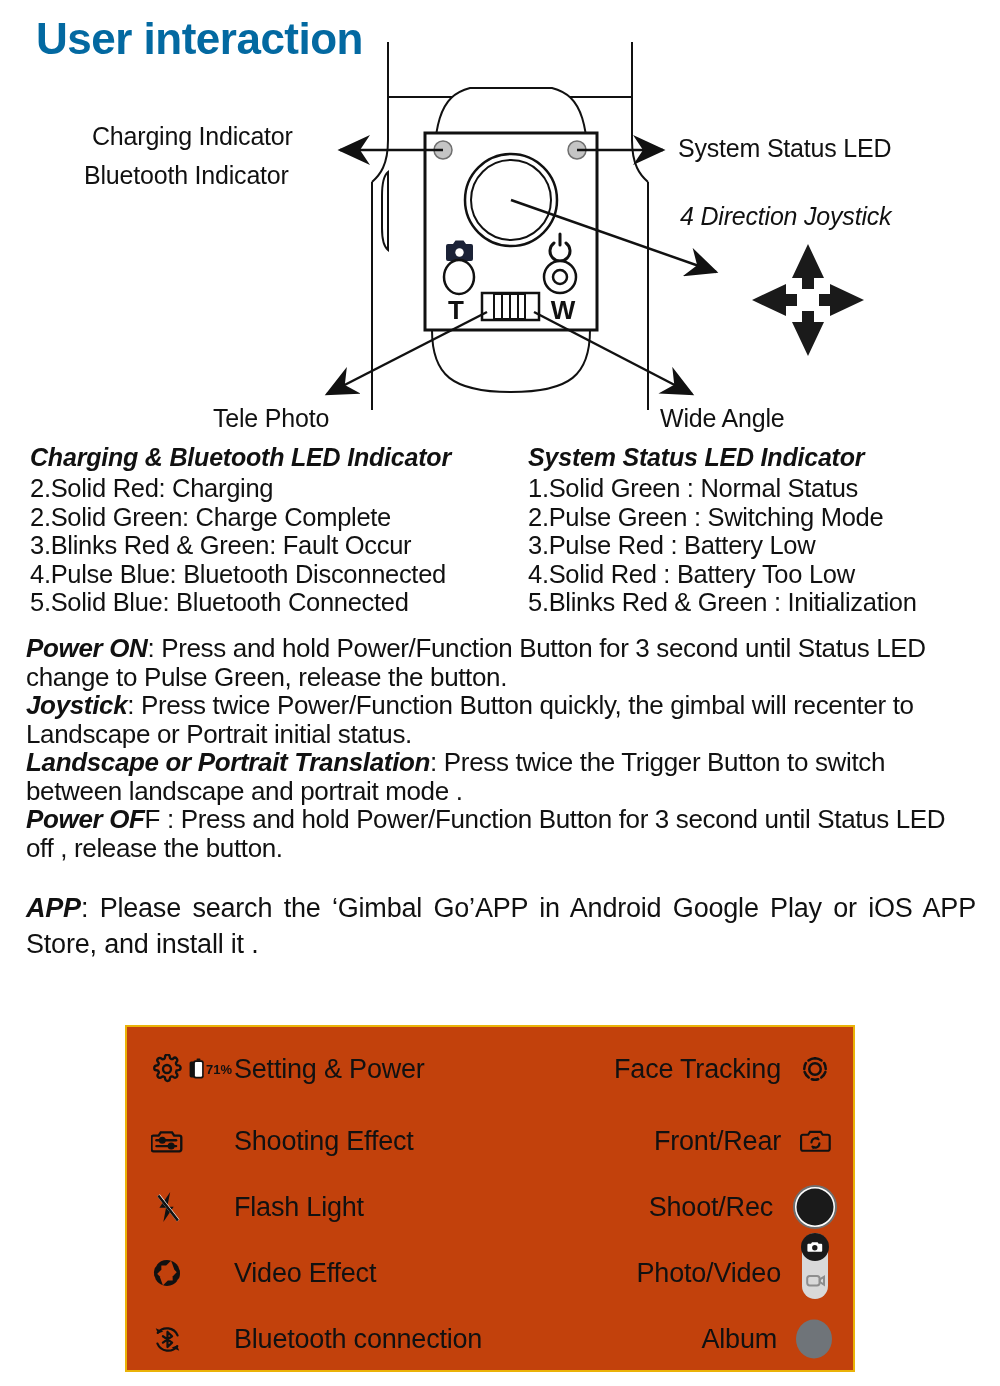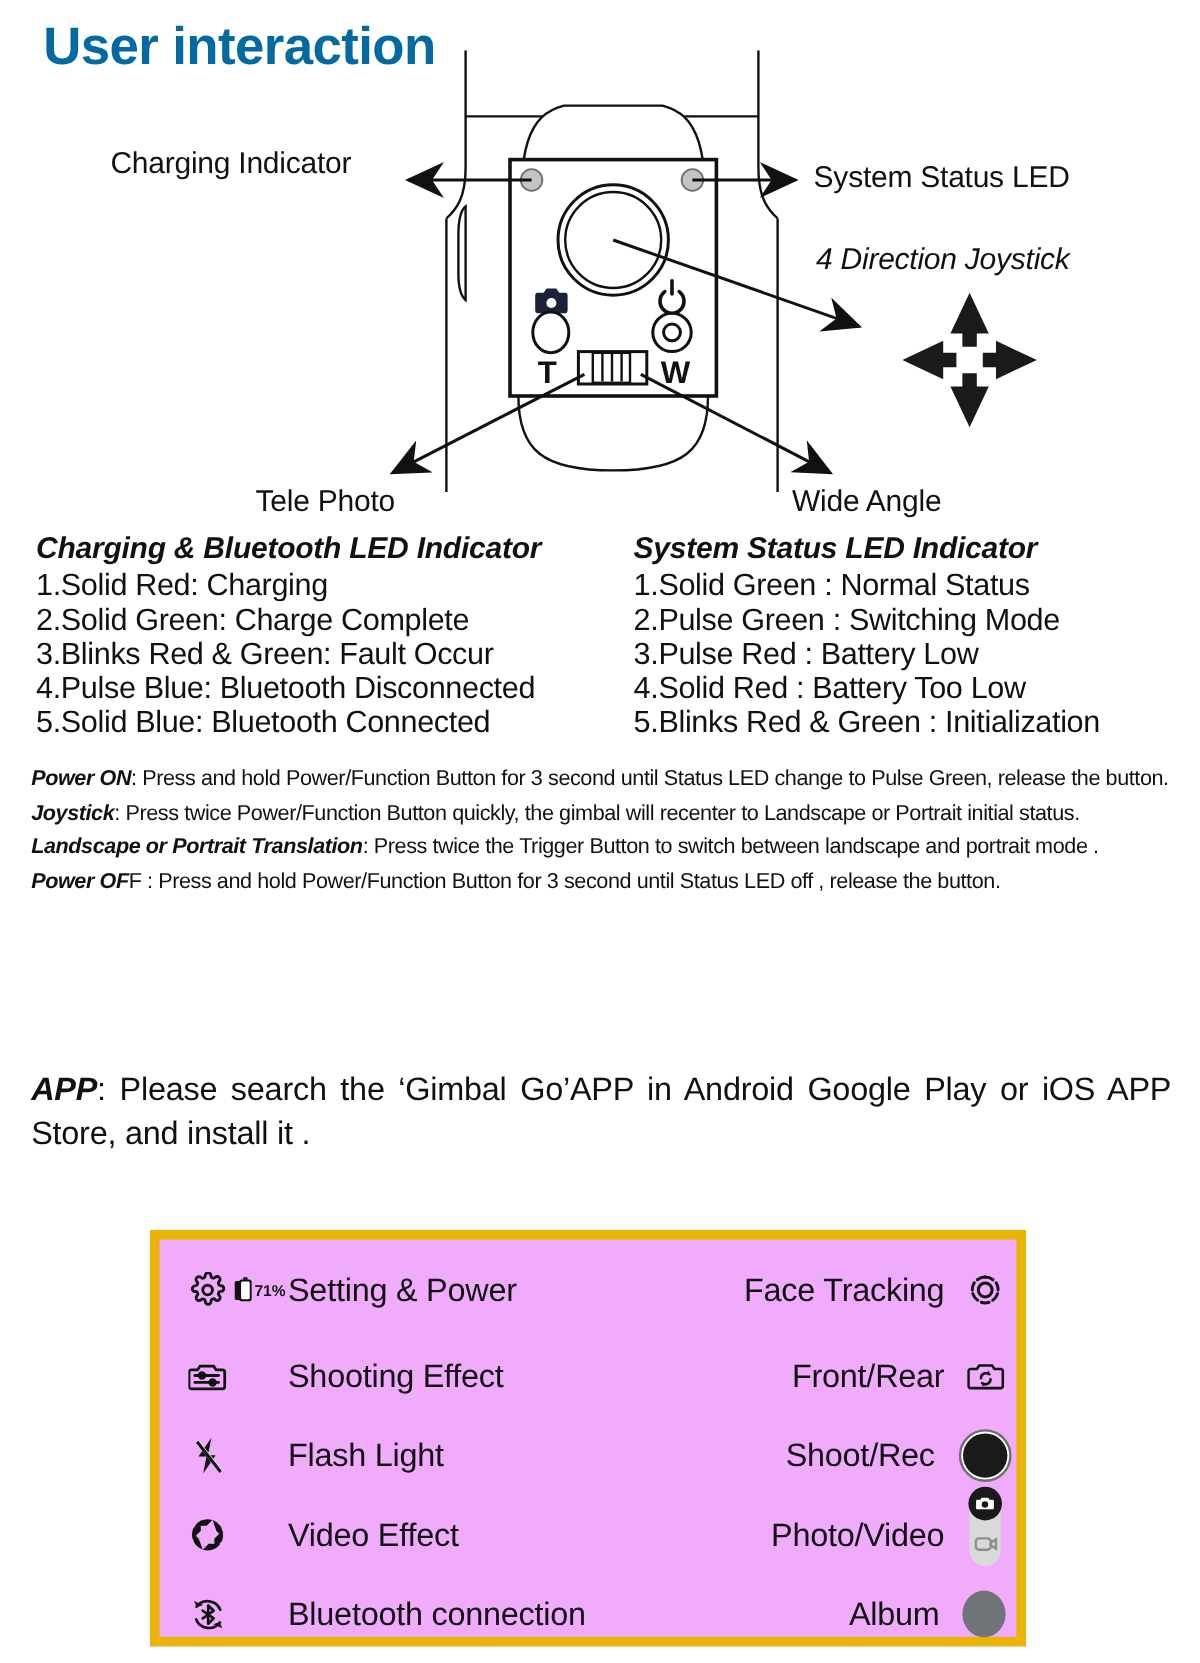--- a/index.html
+++ b/index.html
@@ -39,37 +39,37 @@
   }
   .led-list{list-style:none;margin:0;padding:0;}
   .led-list li{
     font-size:25.5px;line-height:28.5px;color:#111;white-space:nowrap;
     letter-spacing:-0.3px;
   }
 
   
   #instructions{left:26px;top:634px;width:950px;}
   .instr{
-    font-size:18px;line-height:28.5px;color:#111;margin:0 0 0 0;
+    font-size:26px;line-height:28.5px;color:#111;margin:0 0 0 0;
     letter-spacing:-0.35px;text-align:left;
   }
   .instr b{font-weight:700;font-style:italic;}
 
   
   #app-note{left:26px;top:890px;width:950px;}
   #app-note p{
     font-size:27px;line-height:36px;color:#111;margin:0;letter-spacing:-0.2px;
     text-align:justify;
   }
   #app-note b{font-weight:700;font-style:italic;}
 
   
   #legend-box{
     left:125px;top:1025px;width:730px;height:347px;
-    border:8px solid #eab308;background:#f0abfc;box-sizing:border-box;
+    border:2px solid #eab308;background:#c2410c;box-sizing:border-box;
   }
   .legend-row{
     position:absolute;left:0;width:726px;height:60px;
   }
   .lg-icon-left{
     position:absolute;left:18px;top:0;width:44px;height:60px;
     display:flex;align-items:center;justify-content:center;
   }
   .lg-battery{
     position:absolute;left:62px;top:0;height:60px;
@@ -176,32 +176,33 @@
 
     <g fill="#1a1a1a" transform="translate(808,300)">
       <path d="M0,-56 L16,-22 L6,-22 L6,-11 L-6,-11 L-6,-22 L-16,-22 Z"></path>
       <path d="M0,56 L16,22 L6,22 L6,11 L-6,11 L-6,22 L-16,22 Z"></path>
       <path d="M-56,0 L-22,-16 L-22,-6 L-11,-6 L-11,6 L-22,6 L-22,16 Z"></path>
       <path d="M56,0 L22,-16 L22,-6 L11,-6 L11,6 L22,6 L22,16 Z"></path>
     </g>
   </svg>
 
   <div class="cal" style="left:92px;top:122px;">Charging Indicator</div>
+  <div class="cal" style="left:84px;top:161px;">Bluetooth Indicator</div>
   <div class="cal" style="left:678px;top:134px;">System Status LED</div>
   <div class="cal" style="left:680px;top:202px;font-style:italic;">4 Direction Joystick</div>
   <div class="cal" style="left:213px;top:404px;">Tele Photo</div>
   <div class="cal" style="left:660px;top:404px;">Wide Angle</div>
 </div>
 
 <div class="abs" id="led-section">
 
   <div class="led-col left">
     <div class="led-head">Charging &amp; Bluetooth  LED Indicator</div>
     <ul class="led-list">
-      <li>1.Solid  Red: Charging</li>
+      <li>2.Solid  Red: Charging</li>
       <li>2.Solid Green: Charge Complete</li>
       <li>3.Blinks Red &amp; Green: Fault Occur</li>
       <li>4.Pulse Blue: Bluetooth Disconnected</li>
       <li>5.Solid  Blue: Bluetooth Connected</li>
     </ul>
   </div>
 
   <div class="led-col right">
     <div class="led-head">System Status LED Indicator</div>
     <ul class="led-list">

